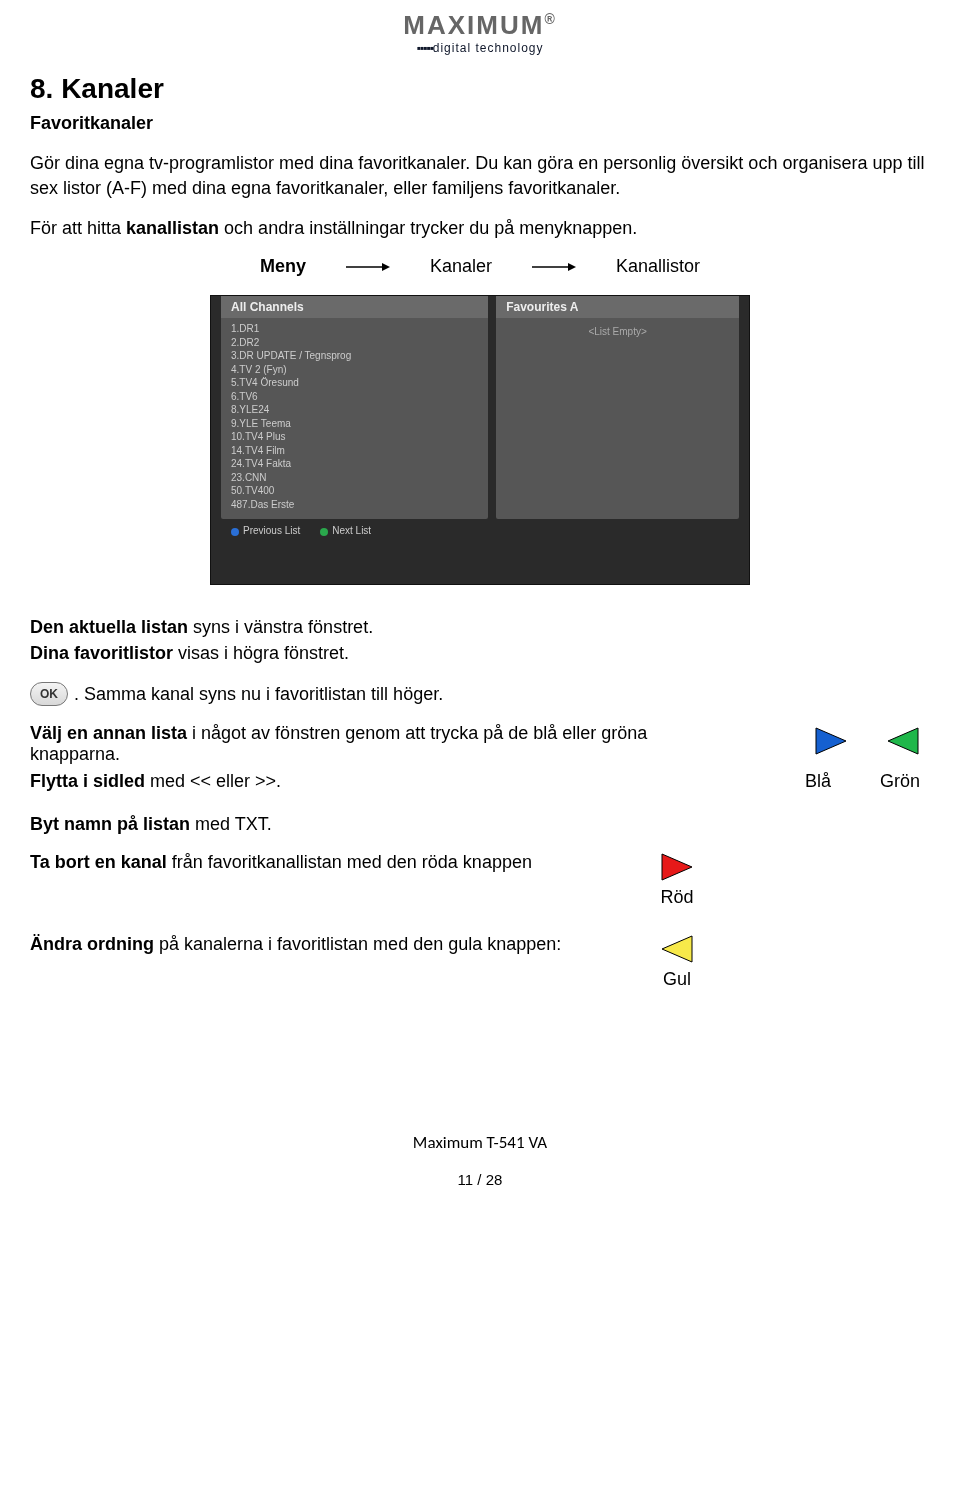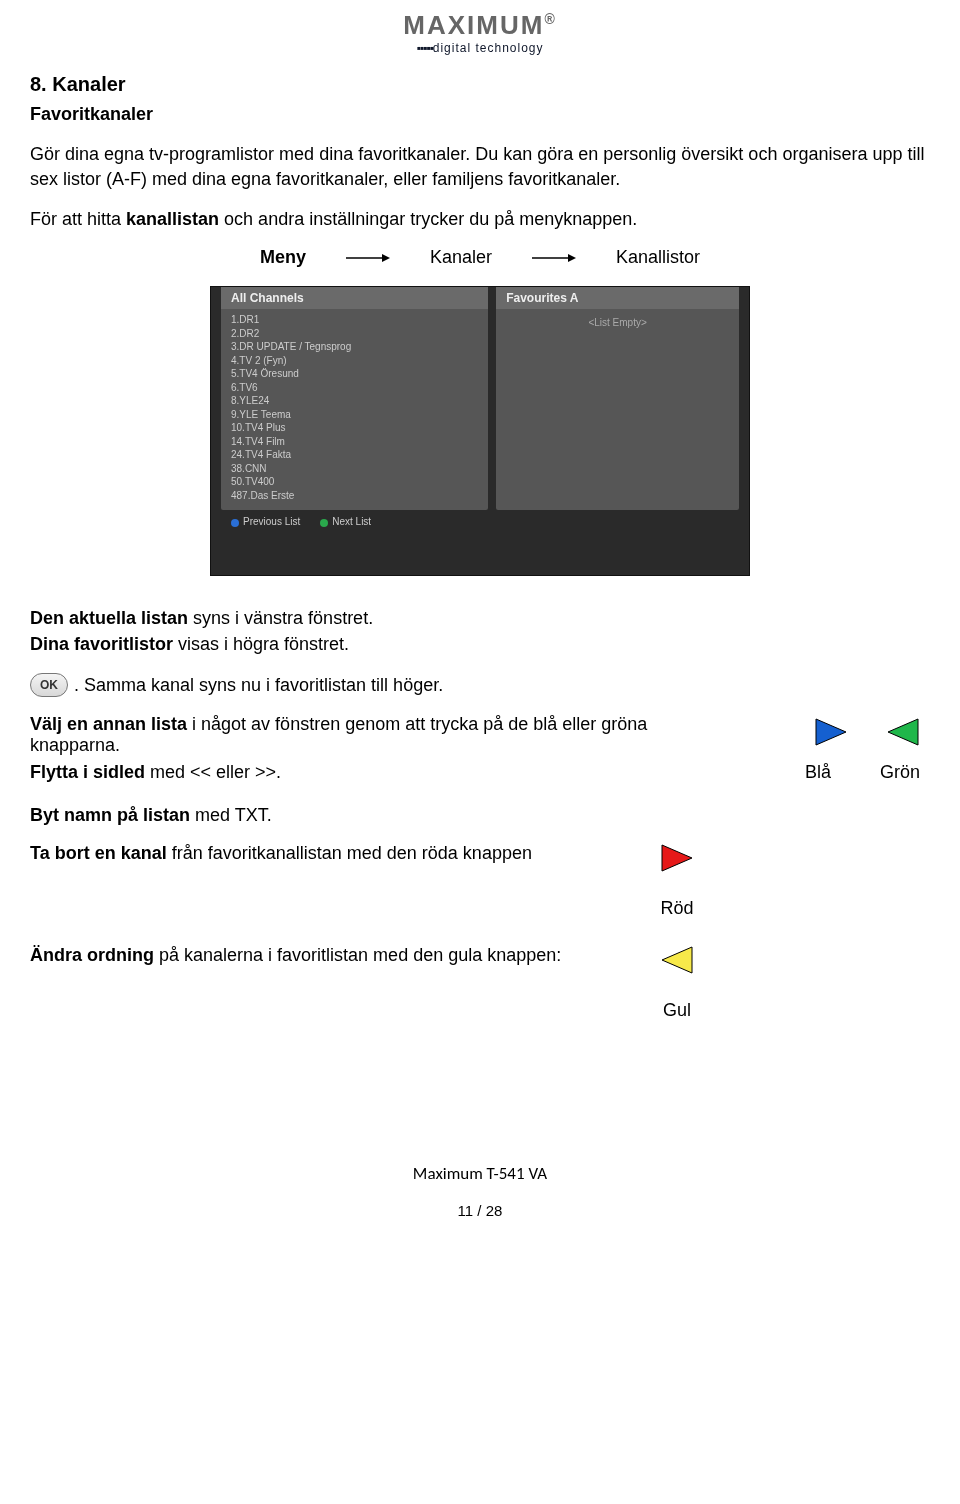--- a/index.html
+++ b/index.html
@@ -9,21 +9,21 @@
     color: #000;
     background: #fff;
     width: 960px;
     padding: 0 30px 40px 30px;
   }
   .header-logo { text-align: center; margin: 10px 0 18px 0; }
   .logo-main { font-size: 26px; font-weight: bold; letter-spacing: 2px; color: #666; }
   .logo-main sup { font-size: 14px; }
   .logo-sub { font-size: 12px; color: #0f172a; letter-spacing: 1px; }
   .logo-sub .dots { letter-spacing: -1px; }
-  h1 { font-size: 20px; font-weight: bold; margin-bottom: 6px; }
+  h1 { font-size: 28px; font-weight: bold; margin-bottom: 6px; }
   .para { margin-bottom: 16px; line-height: 1.35; }
   .bold { font-weight: bold; }
   .breadcrumb {
     display: flex; align-items: center; justify-content: center;
     gap: 40px; margin: 10px 0 18px 0;
   }
   .breadcrumb .bc-item { font-weight: normal; }
   .breadcrumb .bc-item.bold { font-weight: bold; }
   .arrow-right svg { display: block; }
   .screenshot {
@@ -63,21 +63,21 @@
     font-size: 12px; font-weight: bold;
   }
   .row-with-triangles {
     display: flex; align-items: center; justify-content: space-between;
     margin-bottom: 6px;
   }
   .tri-pair { display: flex; gap: 38px; padding-right: 10px;}
   .tri-labels { display:flex; gap: 44px; padding-right: 14px; justify-content:flex-end;}
   .tri-labels span { width: 36px; text-align:center; }
   .after-tri { margin-bottom: 20px; }
-  .triangle-block { display:flex; flex-direction:column; align-items:center; gap:20px; margin-bottom:22px; }
+  .triangle-block { display:flex; flex-direction:column; align-items:center; gap:0; margin-bottom:22px; }
   .footer-model { text-align: center; font-family: Calibri, Arial, sans-serif; font-size: 17px; margin-top: 120px; margin-bottom: 18px;}
   .footer-page { text-align: center; font-size: 15px; }
 </style>
 </head>
 <body>
 
 <div class="header-logo">
   <div class="logo-main">
     <span>MAXIMUM</span><sup>®</sup>
   </div>
@@ -120,21 +120,21 @@
           <div class="ss-item">2.DR2</div>
           <div class="ss-item">3.DR UPDATE / Tegnsprog</div>
           <div class="ss-item">4.TV 2 (Fyn)</div>
           <div class="ss-item">5.TV4 Öresund</div>
           <div class="ss-item">6.TV6</div>
           <div class="ss-item">8.YLE24</div>
           <div class="ss-item">9.YLE Teema</div>
           <div class="ss-item">10.TV4 Plus</div>
           <div class="ss-item">14.TV4 Film</div>
           <div class="ss-item">24.TV4 Fakta</div>
-          <div class="ss-item">38.CNN</div>
+          <div class="ss-item">23.CNN</div>
           <div class="ss-item">50.TV400</div>
           <div class="ss-item">487.Das Erste</div>
         </div>
     </div>
     <div class="ss-col-right">
       <div class="ss-col-title">Favourites A</div>
       <div class="ss-list">
         <div class="ss-empty">&lt;List Empty&gt;</div>
       </div>
     </div>

